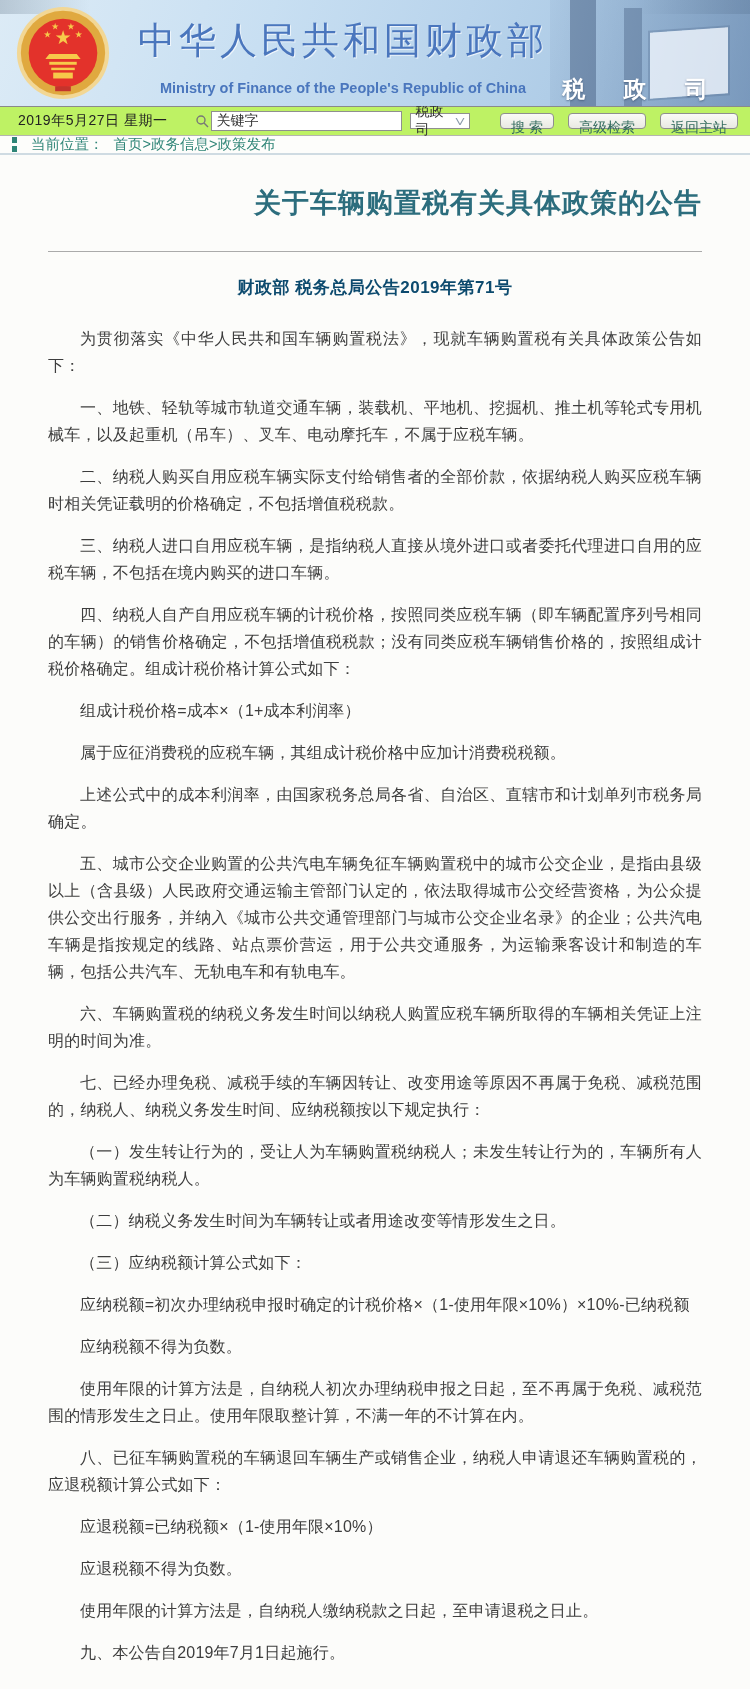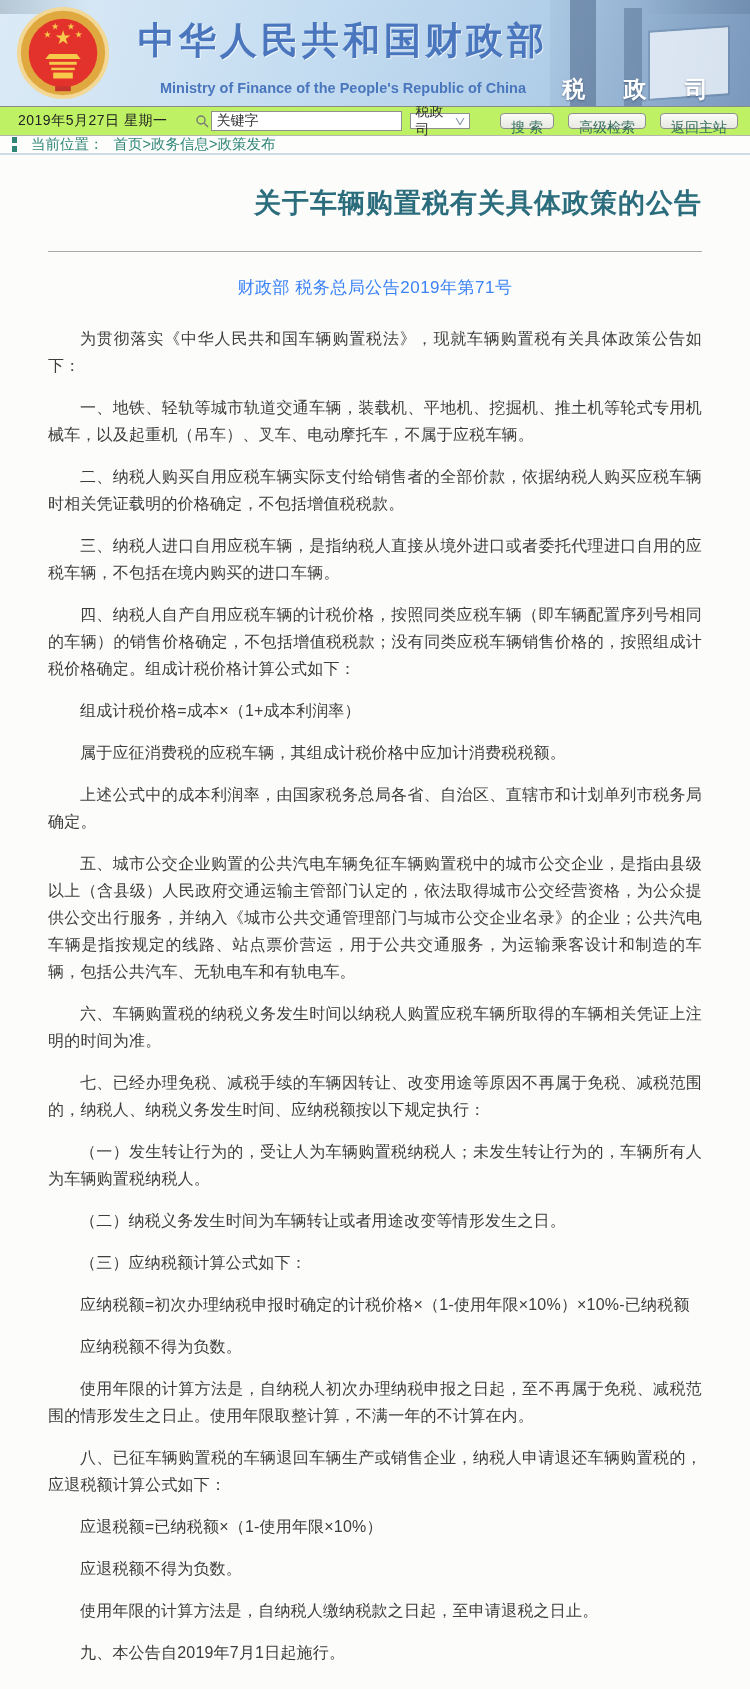--- a/index.html
+++ b/index.html
@@ -13,21 +13,21 @@
   .hdr::before { content:""; position:absolute; left:0; top:0; width:100%; height:14px;
          background:linear-gradient(90deg,rgba(70,90,110,.25),rgba(255,255,255,0) 12%,rgba(255,255,255,0) 85%,rgba(60,80,100,.25)); }
   .building { position:absolute; right:0; top:0; width:200px; height:106px;
          background:linear-gradient(100deg,rgba(130,160,195,.15),rgba(90,120,160,.55)); }
   .building .col1 { position:absolute; left:20px; top:0; width:26px; height:106px; background:rgba(60,85,120,.45); }
   .building .col2 { position:absolute; left:74px; top:8px; width:18px; height:98px; background:rgba(70,95,130,.40); }
   .building .pane { position:absolute; left:100px; top:30px; width:78px; height:66px; background:rgba(245,250,255,.75);
          box-shadow:0 0 0 2px rgba(90,115,150,.35); transform:skewY(-4deg); }
   .emblem { position:absolute; left:14px; top:4px; width:98px; height:98px; }
   .hdr-titles { position:absolute; left:128px; top:16px; width:430px; text-align:center; }
-  .hdr-cn { color:#4a76bd; font-size:37px; font-weight:bold; letter-spacing:4px; white-space:nowrap;
+  .hdr-cn { color:#4a76bd; font-size:37px; font-weight:normal; letter-spacing:4px; white-space:nowrap;
             text-shadow:1px 1px 0 rgba(255,255,255,.7); }
   .hdr-en { color:#4a76bd; font-size:14.5px; font-weight:bold; margin-top:14px; white-space:nowrap; }
   .hdr-dept { position:absolute; right:26px; bottom:1px; color:#ffffff; font-size:23px; font-weight:bold;
               letter-spacing:16px; text-shadow:0 1px 2px rgba(40,60,90,.55); white-space:nowrap; }
 
   
   .searchrow { height:30px; background:#bef264; border-top:1px solid #8a8a8a; border-bottom:1px solid #b5b5b0;
                display:flex; align-items:center; padding:0 12px; font-size:14px; color:#222; }
   .date { margin-left:6px; white-space:nowrap; letter-spacing:0.5px; }
   .magwrap { margin-left:28px; margin-right:2px; display:flex; align-items:center; }
@@ -48,21 +48,21 @@
   .bullet { width:5px; height:15px; margin-right:14px;
             background:linear-gradient(#2f8577 0 42%, rgba(0,0,0,0) 42% 58%, #2f8577 58% 100%); }
   .crumb-label { color:#2f8577; margin-right:10px; }
   .crumb-path { color:#2f8577; cursor:pointer; }
 
   
   .article { padding:26px 48px 30px 48px; background:#fcfcfa; }
   .art-title { text-align:right; color:#2c6d7d; font-size:27px; font-weight:bold; letter-spacing:1px;
                margin-top:4px; }
   .art-hr { border:none; border-top:1px solid #aaaaaa; margin:30px 0 0 0; }
-  .doc-num { text-align:center; color:#3b82f6; font-size:17px; font-weight:normal; margin-top:24px;
+  .doc-num { text-align:center; color:#0c4a6e; font-size:17px; font-weight:bold; margin-top:24px;
              letter-spacing:0.5px; }
   .body-text { margin-top:26px; }
   .body-text p { font-size:16px; line-height:27px; color:#3d3d3d; text-indent:2em; margin:0 0 15px 0;
                  text-align:justify; letter-spacing:0.2px; }
 </style>
 </head>
 <body>
 
 <div class="page">
 

